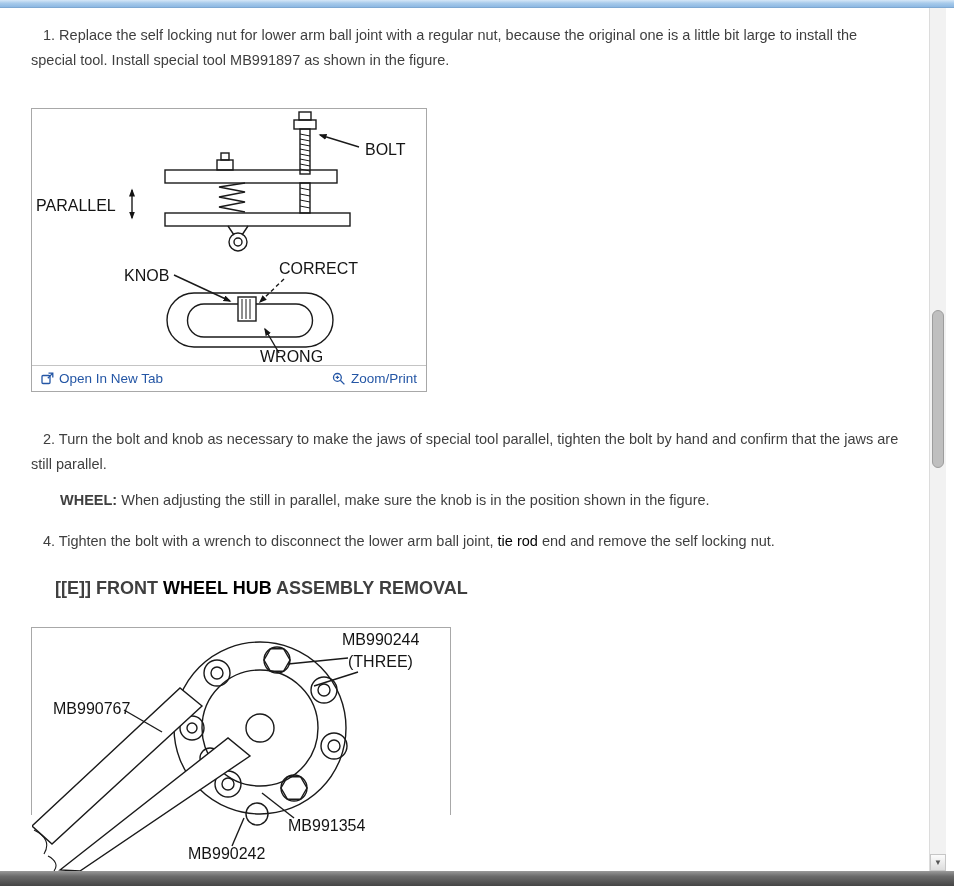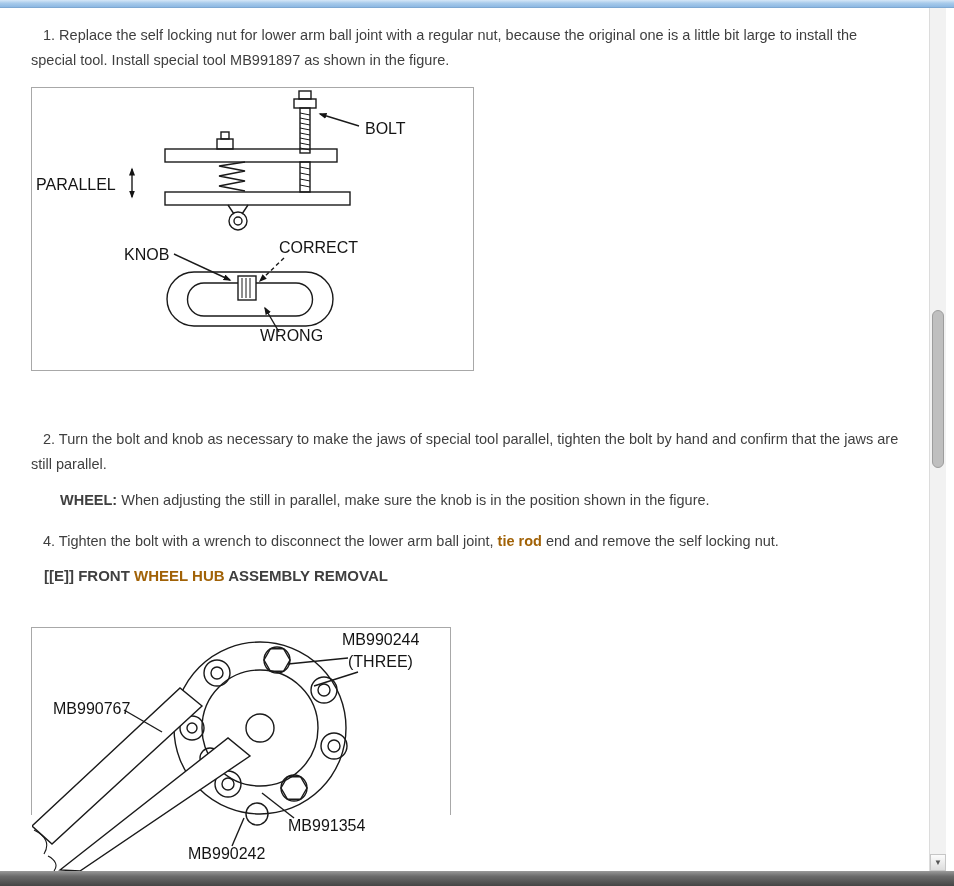--- a/index.html
+++ b/index.html
@@ -25,31 +25,31 @@
     z-index: 6;
   }
 
   .para {
     position: absolute; left: 31px; width: 872px; margin: 0;
     font-size: 14.5px; line-height: 25px; color: #3f3f3f;
   }
   .indent { text-indent: 12px; }
   .note-line { left: 60px; width: 842px; }
   .heading {
-    position: absolute; left: 43px; margin: 1px;
-    font-size: 15px; font-weight: bold; color: #3f3f3f;
-  }
-
-  a.inline-link { color: #a16207; text-decoration: none; cursor: pointer; font-weight: bold; }
+    position: absolute; left: 43px; margin: 12px;
+    font-size: 18px; font-weight: bold; color: #3f3f3f;
+  }
+
+  a.inline-link { color: #000000; text-decoration: none; cursor: pointer; }
 
   .figure {
     position: absolute; left: 31px; background: #ffffff;
     border: 1px solid #a8a8a8;
   }
-  .figure1 { top: 87px; width: 443px; height: 284px; }
+  .figure1 { top: 108px; width: 396px; height: 284px; }
   .figure2 { top: 627px; width: 420px; height: 188px; border-bottom: none; }
   .figure svg.drawing { position: absolute; top: 0; left: 0; display: block; }
 
   .fig-footer {
     position: absolute; left: 0; right: 0; bottom: 0; height: 26px;
     border-top: 1px solid #c4c4c4;
     display: flex; align-items: center; justify-content: space-between;
     padding: 0 9px; font-size: 13.5px; background: #ffffff;
   }
   .fig-link {
@@ -126,20 +126,41 @@
       <line x1="142" y1="166" x2="198" y2="192" marker-end="url(#ah)"></line>
       <line x1="252" y1="170" x2="228" y2="193" stroke-dasharray="4 3" marker-end="url(#ah)"></line>
       <line x1="247" y1="244" x2="233" y2="220" marker-end="url(#ah)"></line>
     </g>
     <text x="333" y="46">BOLT</text>
     <text x="4" y="102">PARALLEL</text>
     <text x="92" y="172">KNOB</text>
     <text x="247" y="165">CORRECT</text>
     <text x="228" y="253">WRONG</text>
   </svg>
+  <div class="fig-footer">
+    <a class="fig-link">
+      <svg width="13" height="13" viewBox="0 0 13 13">
+        <g stroke="#2456a5" stroke-width="1.3" fill="none">
+          <rect x="1" y="3.5" width="8" height="8" rx="1"></rect>
+          <path d="M7.5 1.2 h4.3 v4.3 M11.6 1.4 L6.8 6.2"></path>
+        </g>
+      </svg>
+      <span>Open In New Tab</span>
+    </a>
+    <a class="fig-link">
+      <svg width="14" height="14" viewBox="0 0 14 14">
+        <g stroke="#2456a5" stroke-width="1.3" fill="none">
+          <circle cx="5.4" cy="5.4" r="3.9"></circle>
+          <path d="M8.3 8.3 L12.4 12.4"></path>
+          <path d="M5.4 3.7 v3.4 M3.7 5.4 h3.4" stroke-width="1.1"></path>
+        </g>
+      </svg>
+      <span>Zoom/Print</span>
+    </a>
+  </div>
 </div>
 
 <p class="para indent" style="top:427px; width:884px">2. Turn the bolt and knob as necessary to make the jaws of special tool parallel, tighten the bolt by hand and confirm that the jaws are still parallel.</p>
 
 <p class="para note-line" style="top:488px"><b>WHEEL:</b><span> When adjusting the still in parallel, make sure the knob is in the position shown in the figure.</span></p>
 
 <p class="para indent" style="top:529px"><span>4. Tighten the bolt with a wrench to disconnect the lower arm ball joint, </span><a class="inline-link">tie rod</a><span> end and remove the self locking nut.</span></p>
 
 <h3 class="heading" style="top:566px"><span>[[E]] FRONT </span><a class="inline-link">WHEEL HUB</a><span> ASSEMBLY REMOVAL</span></h3>
 

